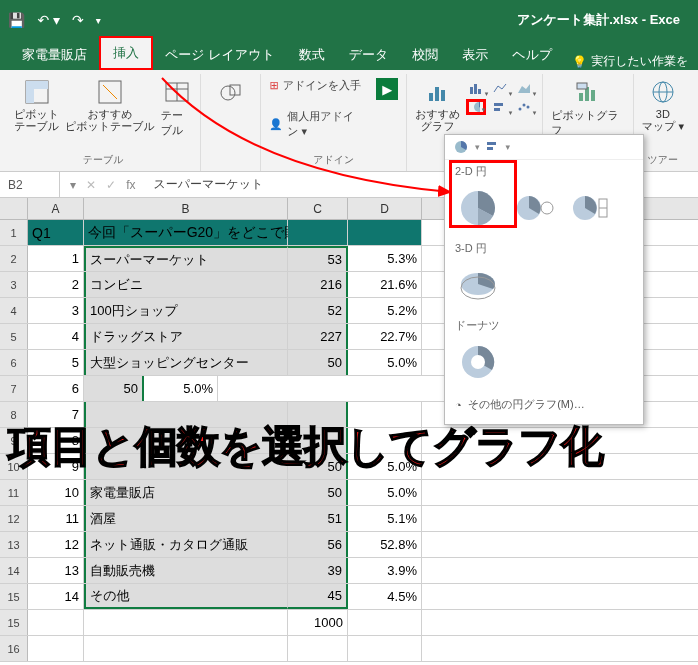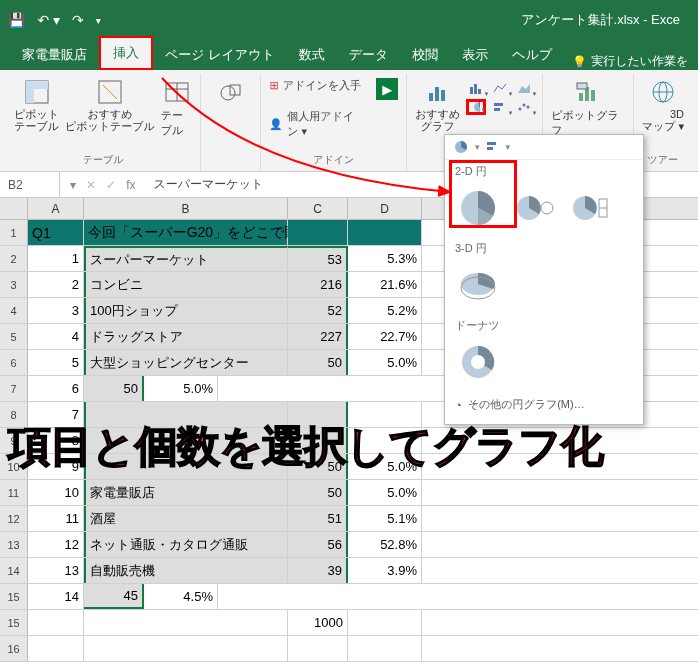--- a/index.html
+++ b/index.html
@@ -2,21 +2,21 @@
 <html><head>
 <meta charset="utf-8">
 <style>
   * { box-sizing: border-box; margin: 0; padding: 0; font-family: "Yu Gothic UI", "Meiryo", sans-serif; }
   body { width: 698px; height: 665px; background: #fff; position: relative; overflow: hidden; }
 
   
   .titlebar { height: 40px; background: #217346; color: #fff; display: flex; align-items: center; padding: 0 8px; font-size: 12px; }
   .titlebar .qat { display: flex; gap: 12px; align-items: center; }
   .titlebar .qat span { font-size: 14px; }
-  .titlebar .title { flex: 1; text-align: right; padding-right: 10px; font-size: 13px; font-weight: 400; }
+  .titlebar .title { flex: 1; text-align: right; padding-right: 10px; font-size: 13px; font-weight: 700; }
 
   
   .ribbon-tabs { height: 30px; background: #217346; color: #fff; display: flex; align-items: flex-end; padding-left: 10px; gap: 0; font-size: 13px; }
   .ribbon-tabs .tab { padding: 6px 12px; cursor: pointer; }
   .ribbon-tabs .tab.active { background: #f3f3f3; color: #217346; border: 2px solid red; font-weight: 500; }
   .ribbon-tabs .tell { display: flex; align-items: center; gap: 4px; margin-left: 8px; font-size: 12px; }
 
   
   .ribbon { height: 102px; background: #f3f3f3; border-bottom: 1px solid #ccc; display: flex; padding: 4px 6px 0 6px; position: relative; }
   .group { display: flex; flex-direction: column; align-items: center; border-right: 1px solid #ddd; padding: 0 8px; font-size: 10px; color: #666; }
@@ -244,21 +244,21 @@
   <div class="group" style="border-right:none">
     <div class="group-items">
       <div class="big-btn">
         <div class="icon-box">
           <svg width="26" height="26">
               <circle cx="13" cy="13" r="10" fill="none" stroke="#48a"></circle>
               <ellipse cx="13" cy="13" rx="4" ry="10" fill="none" stroke="#48a"></ellipse>
               <line x1="3" y1="13" x2="23" y2="13" stroke="#48a"></line>
             </svg>
         </div>
-        <span style="white-space:pre;text-align:right;line-height:1.1">3D
+        <span style="white-space:pre;text-align:center;line-height:1.1">3D
 マップ ▾</span>
       </div>
     </div>
     <div class="group-label">ツアー</div>
   </div>
 </div>
 
 <div class="formula-bar">
   <div class="namebox">B2</div>
   <div class="fb-tools">
@@ -372,20 +372,21 @@
       <div class="grid-row">
         <div class="row-header">14</div>
   <div class="cell col-A num">13</div>
   <div class="cell col-B sel   sel-border-left" style="">自動販売機</div>
   <div class="cell col-C num sel   sel-border-right">39</div>
   <div class="cell col-D num">3.9%</div>
       </div>
       <div class="grid-row">
         <div class="row-header">15</div>
   <div class="cell col-A num">14</div>
+  <div class="cell col-B sel  sel-border-bottom sel-border-left" style="">その他</div>
   <div class="cell col-C num sel  sel-border-bottom sel-border-right">45</div>
   <div class="cell col-D num">4.5%</div>
       </div>
       <div class="grid-row">
         <div class="row-header">15</div>
 <div class="cell col-A"></div>
 <div class="cell col-B"></div>
 <div class="cell col-C num">1000</div>
 <div class="cell col-D"></div>
       </div>

